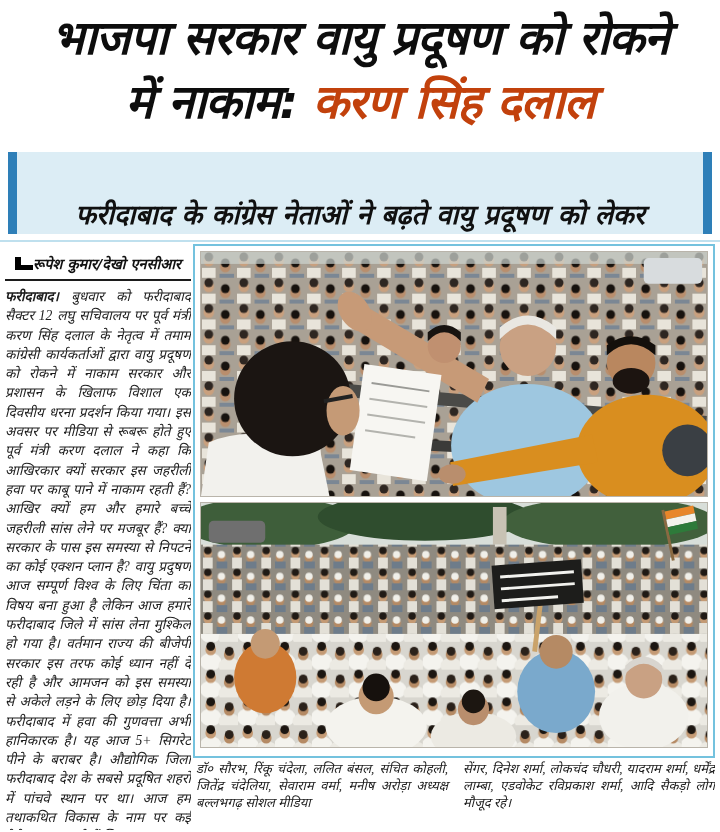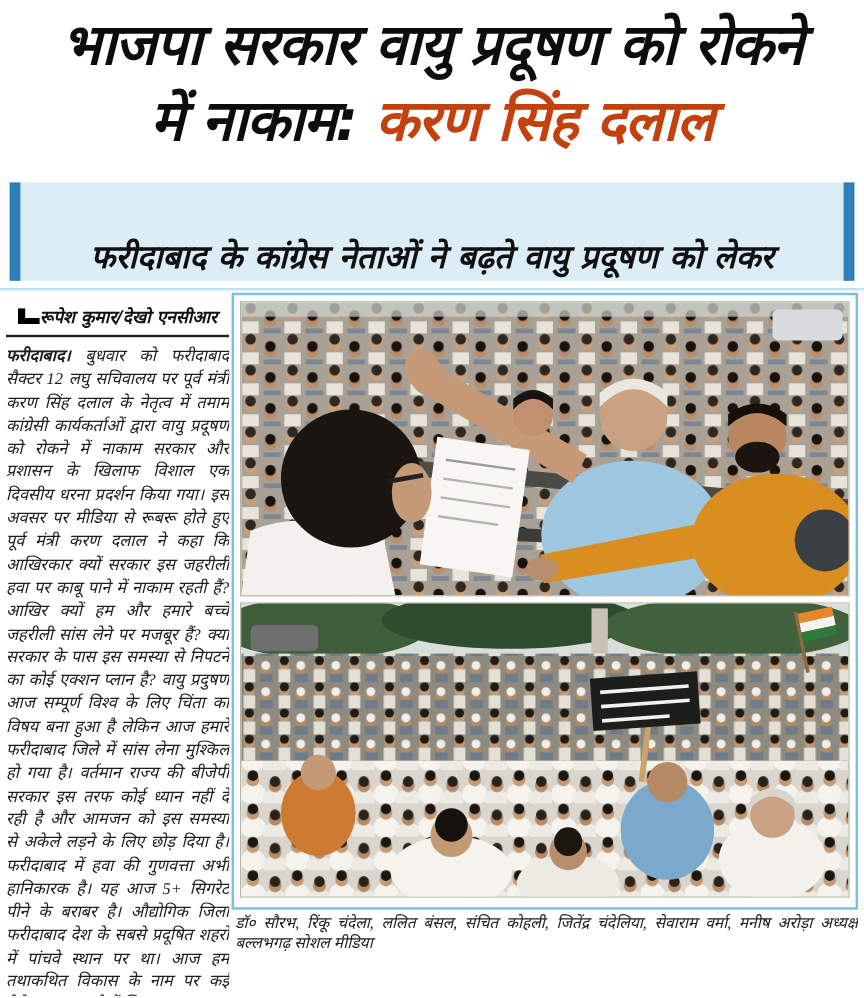--- a/index.html
+++ b/index.html
@@ -195,15 +195,16 @@
       <circle cx="180" cy="195" r="18" fill="#c49a74"></circle>
       <circle cx="180" cy="186" r="14" fill="#16110d"></circle>
       <ellipse cx="280" cy="235" rx="44" ry="24" fill="#eceae3"></ellipse>
       <circle cx="280" cy="208" r="16" fill="#b98e6d"></circle>
       <circle cx="280" cy="200" r="12" fill="#1c1611"></circle>
     </svg>
   </div>
 
   <div class="bottom-cols">
     <div class="bottom-col">डॉ० सौरभ, रिंकू चंदेला, ललित बंसल, संचित कोहली, जितेंद्र चंदेलिया, सेवाराम वर्मा, मनीष अरोड़ा अध्यक्ष बल्लभगढ़ सोशल मीडिया</div>
+    <div class="bottom-col">सेंगर, दिनेश शर्मा, लोकचंद चौधरी, यादराम शर्मा, धर्मेंद्र लाम्बा, एडवोकेट रविप्रकाश शर्मा, आदि सैकड़ो लोग मौजूद रहे।</div>
   </div>
 
 </div>
 
 </body></html>

